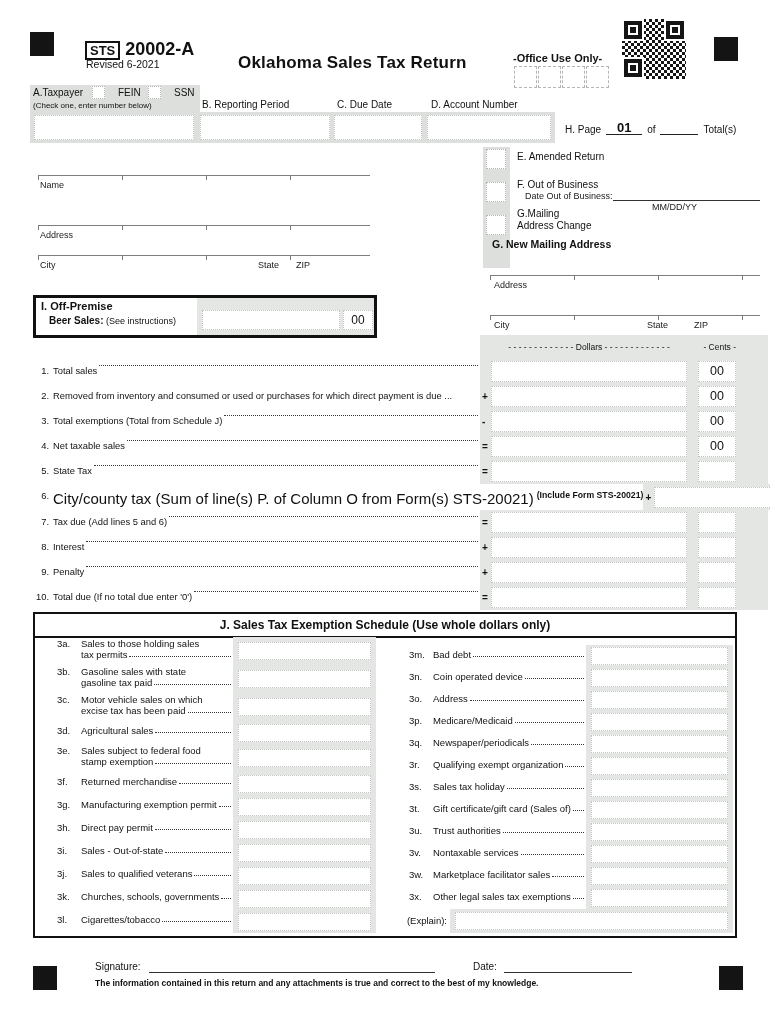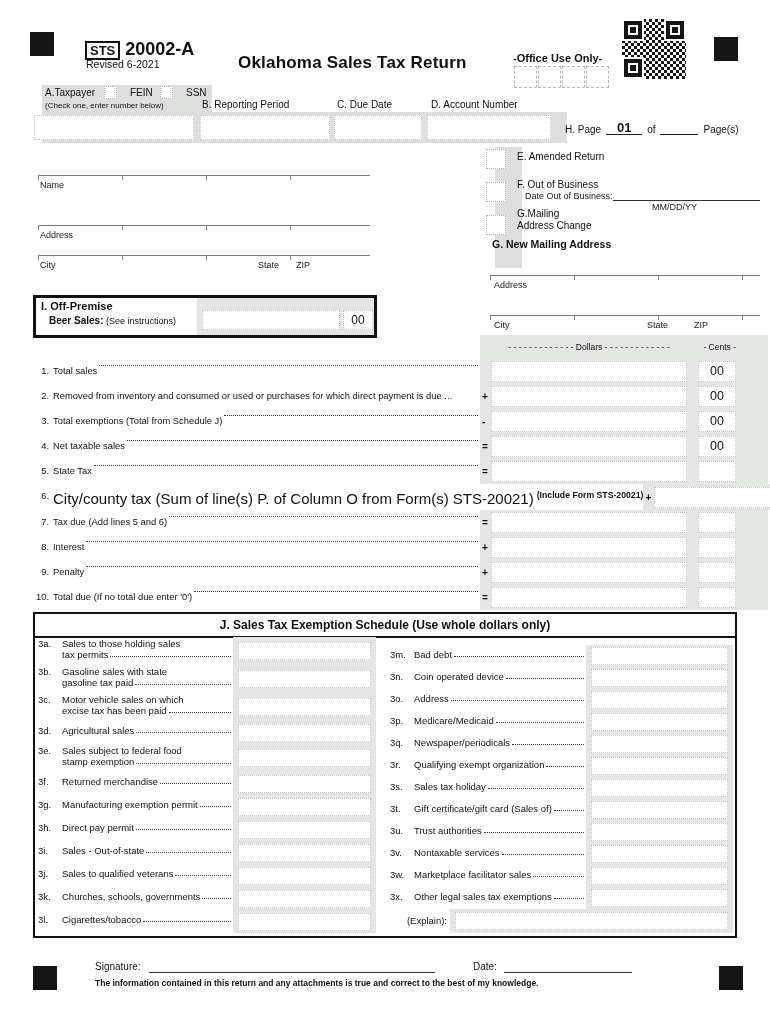--- a/index.html
+++ b/index.html
@@ -24,21 +24,21 @@
   .obox{display:inline-block;width:23px;height:22px;border:1px dashed #b5b5b5;background:#fff;
         box-sizing:border-box;margin-right:1px;vertical-align:top;}
 
   
   .qr{position:absolute;width:64px;height:60px;
       background:conic-gradient(#151515 25%,#fff 0 50%,#151515 0 75%,#fff 0) 0 0 / 6px 6px;}
   .qf{position:absolute;width:18px;height:18px;border:4px solid #151515;background:#fff;
       box-sizing:border-box;box-shadow:0 0 0 2px #fff;}
   .qfi{width:6px;height:6px;background:#151515;margin:2px;}
 
-  .band{background:#dcdfdc;margin-left:12px;}
+  .band{background:#dcdfdc;}
   .small-label{font-size:10px;}
   .tiny{font-size:8px;}
   .hpage{display:flex;align-items:flex-end;gap:5px;font-size:10px;}
   .hpage .pv{font-size:13px;font-weight:bold;border-bottom:1.5px solid #222;width:36px;text-align:center;line-height:13px;}
   .hpage .blank{border-bottom:1.5px solid #222;width:38px;height:12px;}
 
   
   .amt-wrap{position:absolute;left:32px;top:335px;width:736px;}
   .amt-row{display:flex;height:25.1px;}
   .amt-head{height:24px;}
@@ -67,21 +67,21 @@
   .beer .binput{position:absolute;left:166px;top:12px;width:138px;height:20px;}
   .beer .bcents{position:absolute;left:307px;top:12px;width:30px;height:20px;text-align:center;
                 font-size:12px;line-height:18px;}
 
   
   .jbox{position:absolute;left:33px;top:612px;width:704px;height:326px;border:2px solid #111;box-sizing:border-box;}
   .jtitle{height:22px;line-height:22px;text-align:center;font-weight:bold;font-size:12px;border-bottom:2px solid #111;}
   .s-stack{position:absolute;}
   .s-row{display:flex;height:23px;}
   .s-row.tall{height:28px;}
-  .s-lab{flex:1;display:flex;font-size:9.5px;padding-top:4px;box-sizing:border-box;}
+  .s-lab{flex:1;display:flex;font-size:9.5px;padding-top:4px;box-sizing:border-box;margin-left:19px;}
   .tall .s-lab{padding-top:1px;}
   .s-lab .num{width:24px;flex:none;}
   .s-txt{flex:1;display:flex;flex-direction:column;}
   .s-line2{display:flex;}
   .s-line2 .leader{flex:1;border-bottom:1px dotted #3a3a3a;margin:0 2px 3px 2px;min-width:6px;}
   .s-cell{width:143px;background:#e3e6e2;display:flex;align-items:center;flex:none;}
   .right-stack .s-cell{width:147px;}
   .s-box{flex:1;margin:0 5px;height:18px;}
   .explain-row{height:24px;display:flex;}
   .explain-lab{flex:1;text-align:right;font-size:9.5px;padding:6px 3px 0 0;}
@@ -143,21 +143,21 @@
   <div class="abs wbox" style="left:34px;top:115px;width:160px;height:25px;"></div>
   <div class="abs wbox" style="left:200px;top:115px;width:130px;height:25px;"></div>
   <div class="abs wbox" style="left:334px;top:115px;width:88px;height:25px;"></div>
   <div class="abs wbox" style="left:427px;top:115px;width:124px;height:25px;"></div>
 
   <div class="abs hpage" style="left:565px;top:121px;">
     <span>H. Page</span>
     <span class="pv">01</span>
     <span>of</span>
     <span class="blank"></span>
-    <span>Page(s)</span>
+    <span>Total(s)</span>
   </div>
 
   <div class="abs fline" style="left:38px;top:175px;width:332px;"></div>
   <div class="abs flabel" style="left:40px;top:180px;">Name</div>
   <div class="abs fline" style="left:38px;top:225px;width:332px;"></div>
   <div class="abs flabel" style="left:40px;top:230px;">Address</div>
   <div class="abs fline" style="left:38px;top:255px;width:332px;"></div>
   <div class="abs flabel" style="left:40px;top:260px;">City</div>
   <div class="abs flabel" style="left:258px;top:260px;">State</div>
   <div class="abs flabel" style="left:296px;top:260px;">ZIP</div>

